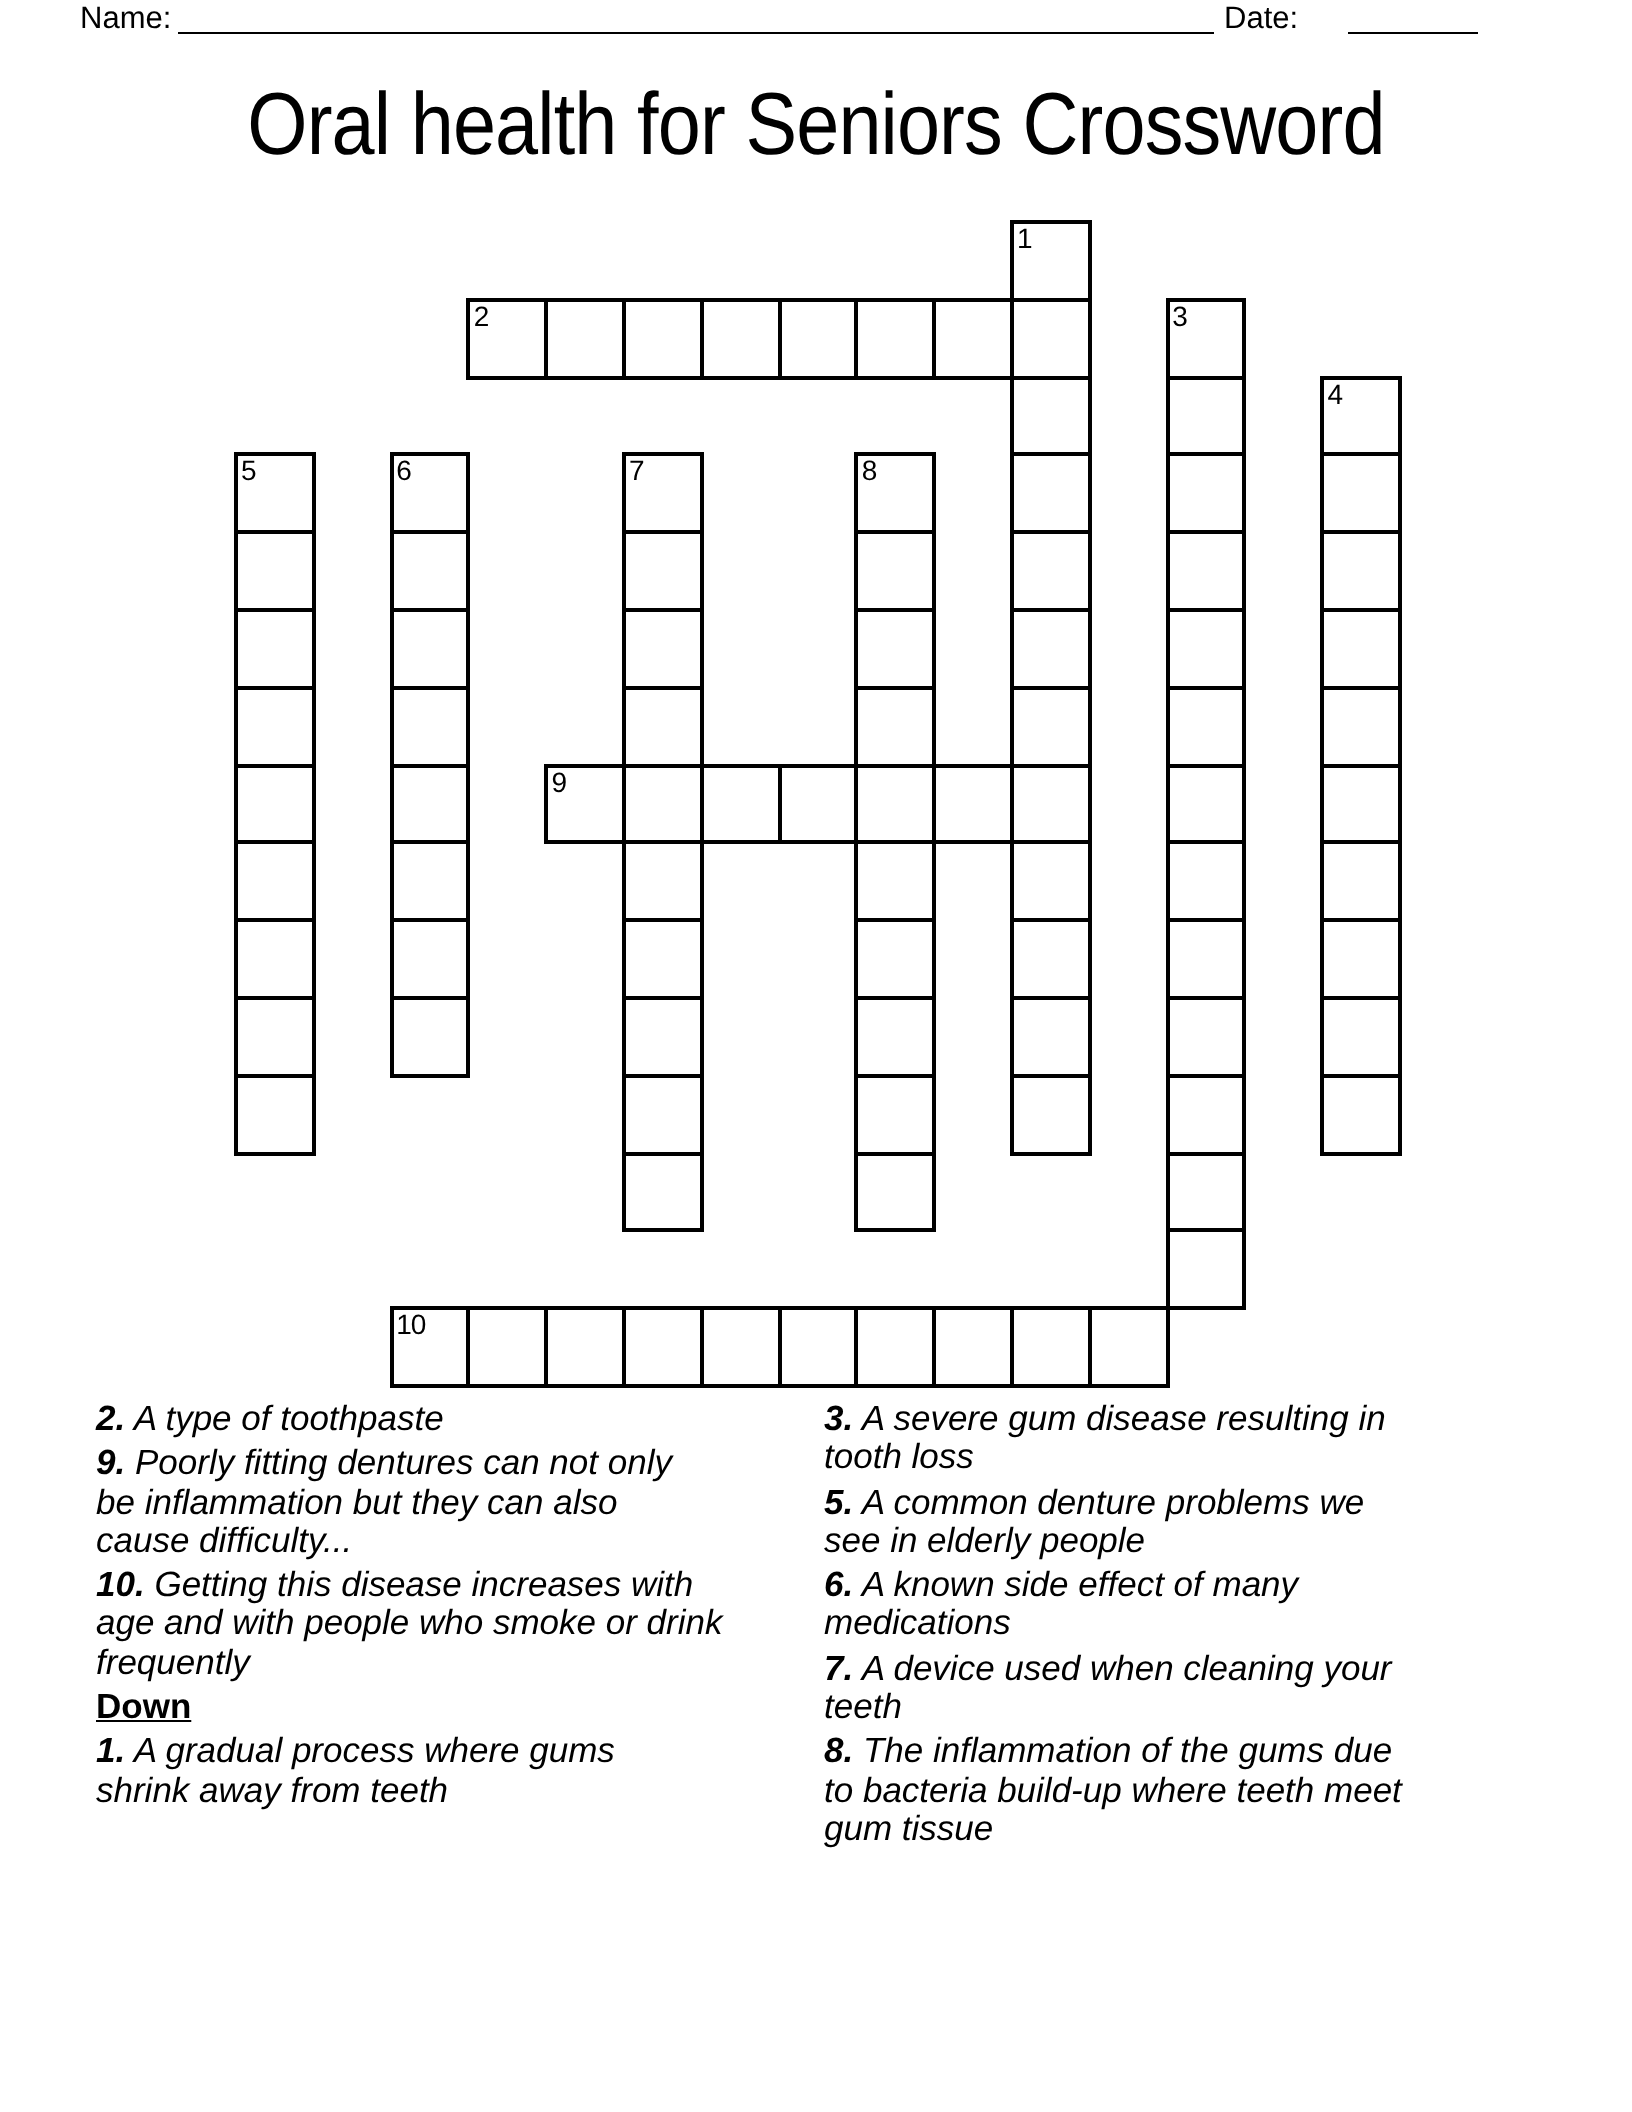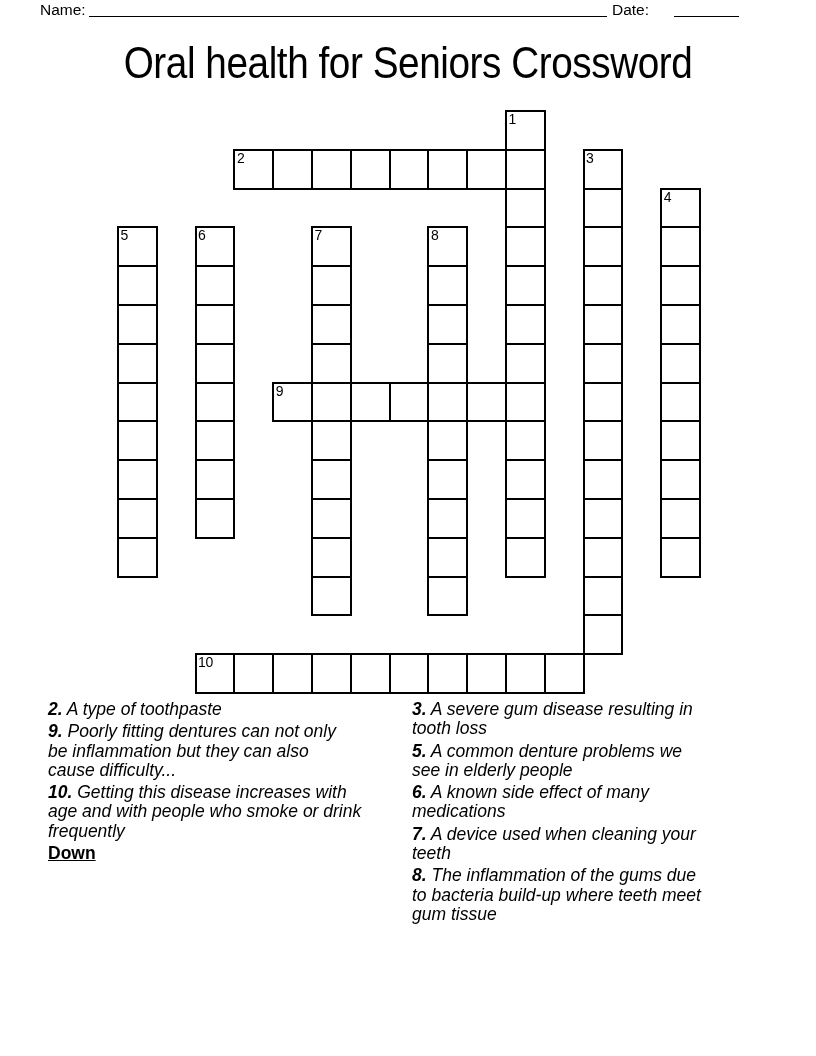--- a/index.html
+++ b/index.html
@@ -171,20 +171,24 @@
     <div id="across-list">
         <p class="clue"><b>2.</b> <span>A type of toothpaste</span></p>
         <p class="clue"><b>9.</b> <span>Poorly fitting dentures can not only
 be inflammation but they can also
 cause difficulty...</span></p>
         <p class="clue"><b>10.</b> <span>Getting this disease increases with
 age and with people who smoke or drink
 frequently</span></p>
       </div>
     <p class="clue-heading">Down</p>
+    <div id="down-list-left">
+        <p class="clue"><b>1.</b> <span>A gradual process where gums
+shrink away from teeth</span></p>
+      </div>
   </div>
   <div class="clue-col" id="clues-right">
     <div id="down-list-right">
         <p class="clue"><b>3.</b> <span>A severe gum disease resulting in
 tooth loss</span></p>
         <p class="clue"><b>5.</b> <span>A common denture problems we
 see in elderly people</span></p>
         <p class="clue"><b>6.</b> <span>A known side effect of many
 medications</span></p>
         <p class="clue"><b>7.</b> <span>A device used when cleaning your

